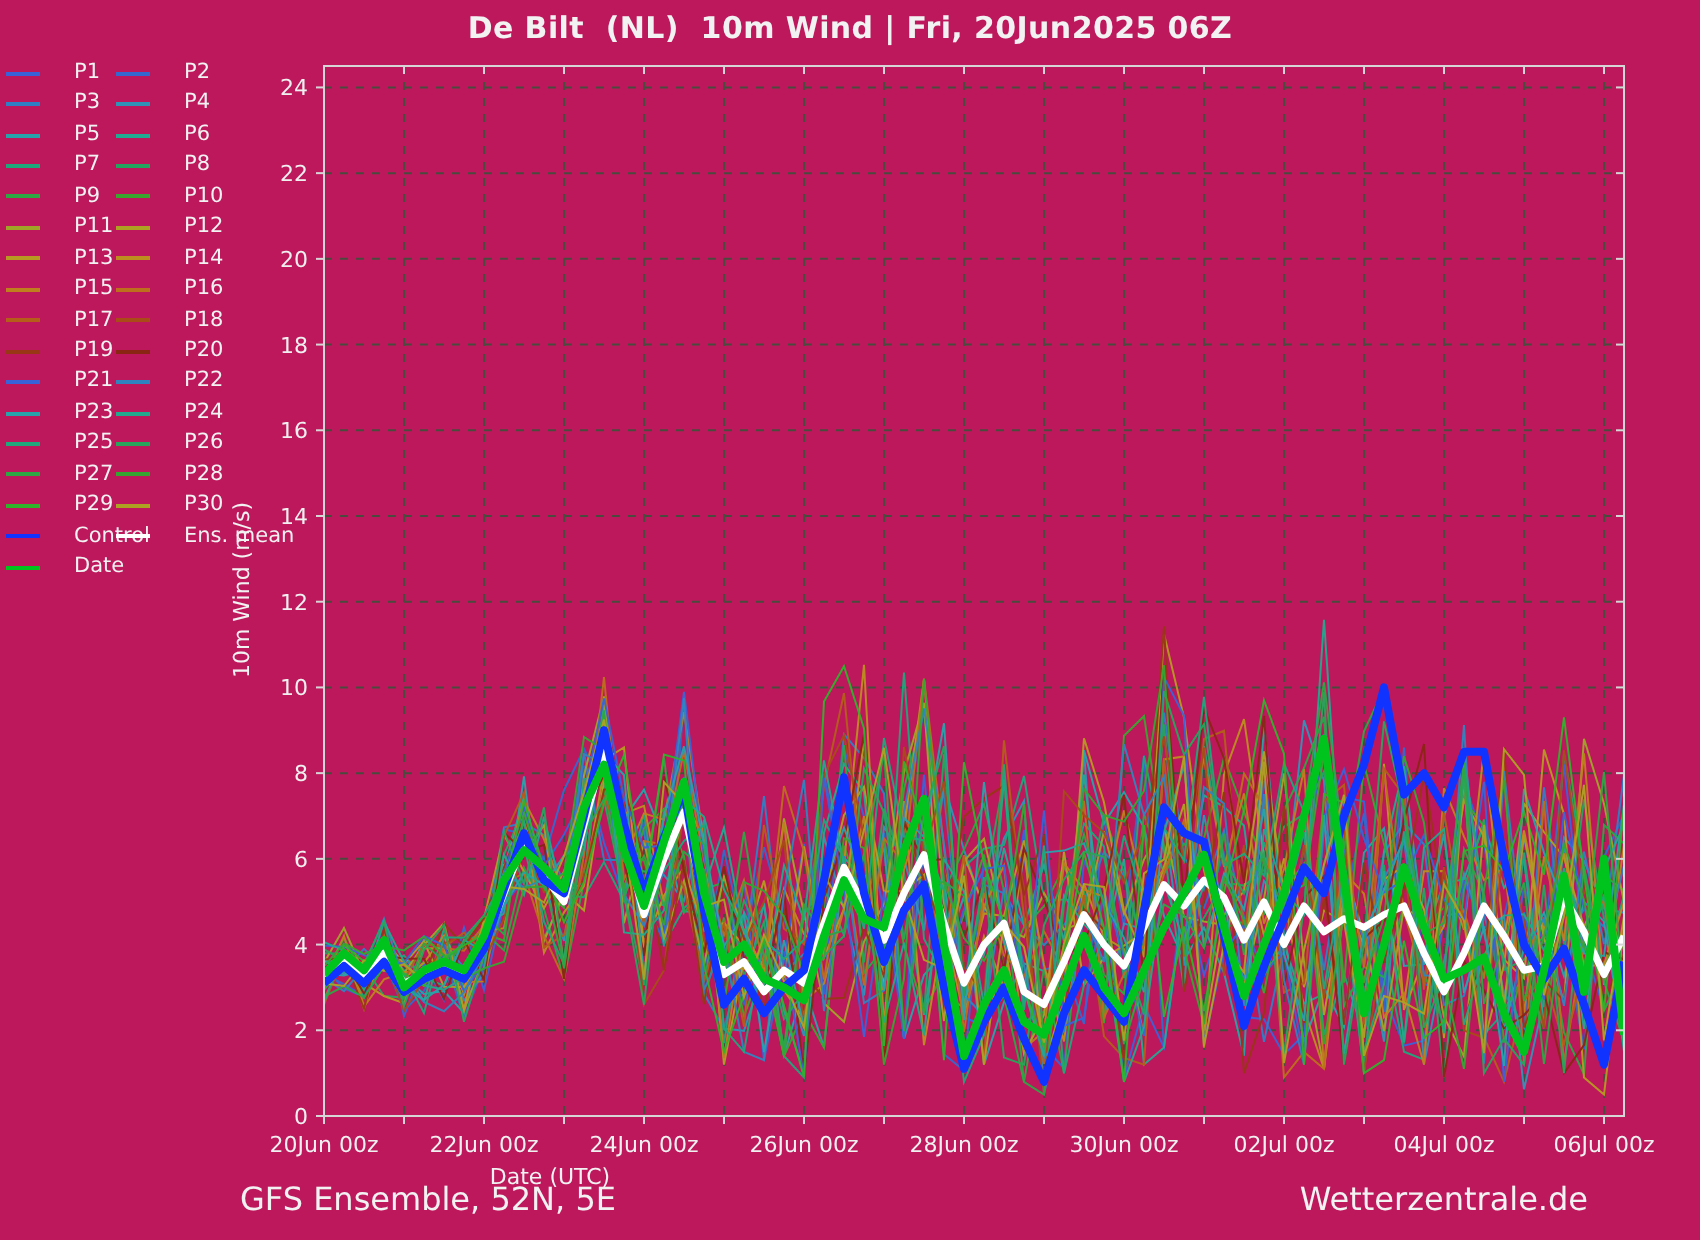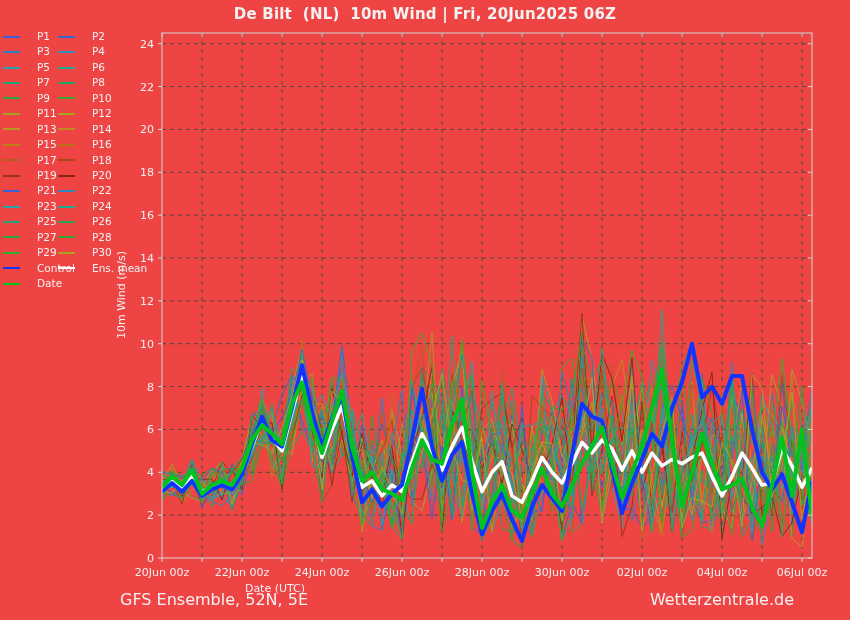--- a/index.html
+++ b/index.html
@@ -1,16 +1,16 @@
 <!DOCTYPE html>
 <html><head>
 <meta charset="utf-8">
 <style>
   html,body{margin:0;padding:0;background:#000;}
-  #app{position:relative;width:850px;height:620px;background:#ef4444;overflow:hidden;
+  #app{position:relative;width:850px;height:620px;background:#be185d;overflow:hidden;
        font-family:"DejaVu Sans","Liberation Sans",sans-serif;color:#f2f2f2;}
   #title{position:absolute;top:5px;left:0;width:850px;text-align:center;
          font-size:15px;font-weight:bold;white-space:pre;letter-spacing:.2px;}
   #legend{position:absolute;left:3px;top:29px;display:grid;
           grid-template-columns:55px max-content;font-size:10.5px;line-height:15.45px;}
   .li{display:flex;align-items:center;height:15.45px;gap:12px;}
   .sw{display:inline-block;width:17px;height:2px;margin-right:5px;flex:0 0 17px;}
   #ylab{position:absolute;left:121px;top:295px;transform:translate(-50%,-50%) rotate(-90deg);
         font-size:11px;white-space:nowrap;}
   #xlab{position:absolute;left:0;top:582px;width:974px;text-align:center;font-size:11px;}

